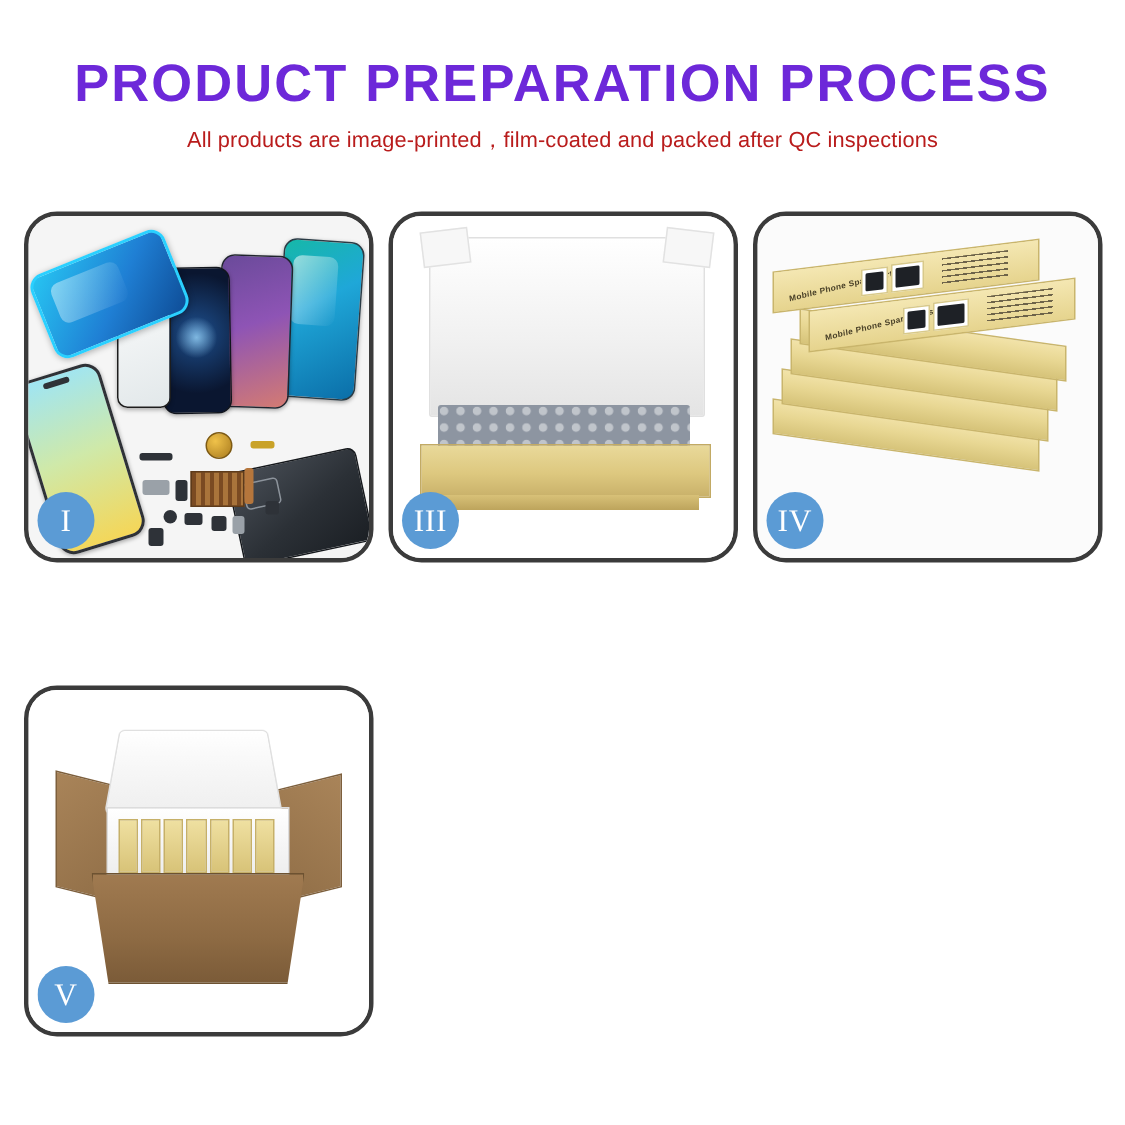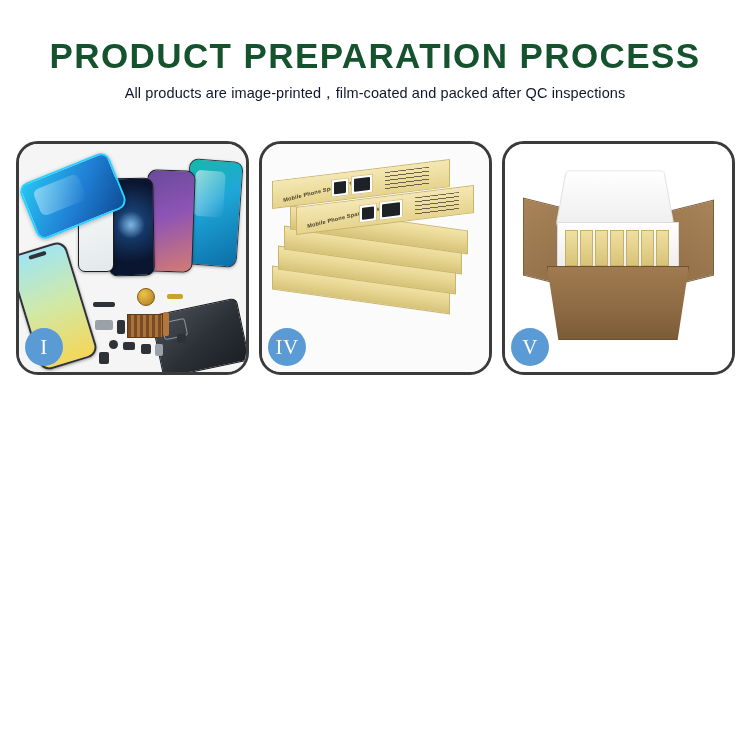--- a/index.html
+++ b/index.html
@@ -19,30 +19,30 @@
   .header {
     width: 750px;
     padding-top: 38px;
     text-align: center;
   }
   .page-title {
     font-family: "Liberation Sans", sans-serif;
     font-size: 35px;
     font-weight: 700;
     letter-spacing: 1.4px;
-    color: #14532d;
+    color: #6d28d9;
     line-height: 1.05;
     white-space: nowrap;
   }
   .page-subtitle {
     margin-top: 9px;
     font-family: "Liberation Sans", sans-serif;
     font-size: 14.5px;
     font-weight: 400;
-    color: #0f172a;
+    color: #b91c1c;
     letter-spacing: 0.1px;
     white-space: nowrap;
   }
 
   
   .grid {
     position: absolute;
     top: 141px;
     left: 16px;
     width: 718px;
@@ -421,20 +421,31 @@
           <div class="pt silver" style="left:62px;top:58px;width:8px;height:12px;"></div>
           <div class="pt" style="left:6px;top:66px;width:10px;height:12px;"></div>
           <div class="pt" style="left:84px;top:48px;width:9px;height:9px;"></div>
         </div>
       </div>
     </div>
     <div class="badge">I</div>
   </div>
 
 
+  <div class="panel p3">
+    <div class="panel-stage">
+      <div class="stage">
+        <div class="foam-lid"></div>
+        <div class="bubble-fill"></div>
+        <div class="ybox-body"></div>
+        <div class="ybox-foot"></div>
+      </div>
+    </div>
+    <div class="badge">III</div>
+  </div>
 
   <div class="panel p4">
     <div class="panel-stage">
       <div class="stage">
         <div class="stack">
 
           <div class="sbox" style="left:0px;top:112px;width:176px;height:22px;transform:skewY(8deg);"></div>
           <div class="sbox" style="left:6px;top:92px;width:176px;height:22px;transform:skewY(8deg);"></div>
           <div class="sbox" style="left:12px;top:72px;width:176px;height:22px;transform:skewY(8deg);"></div>
           <div class="sbox" style="left:18px;top:52px;width:176px;height:22px;transform:skewY(8deg);"></div>

